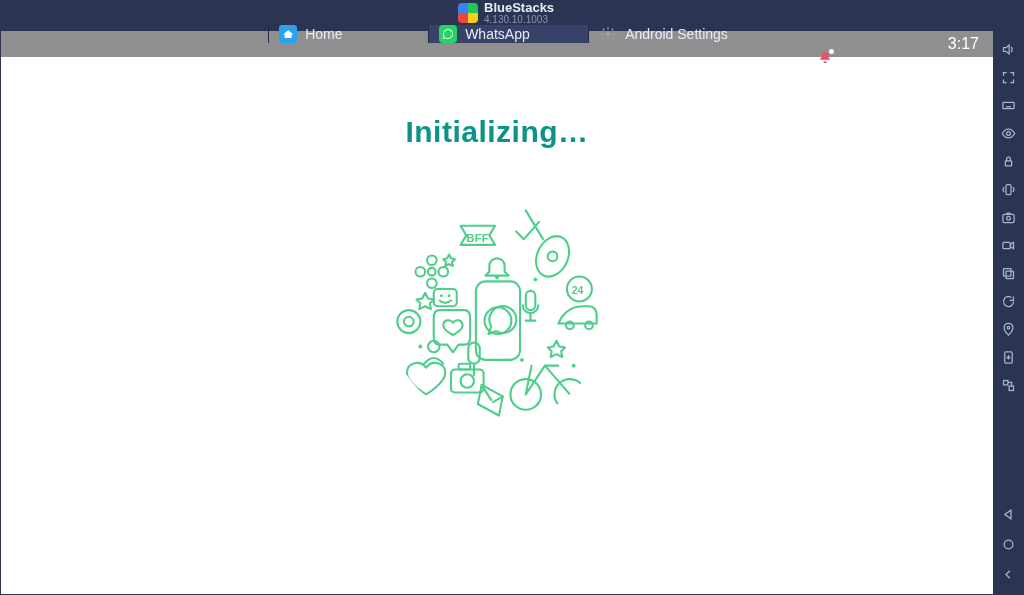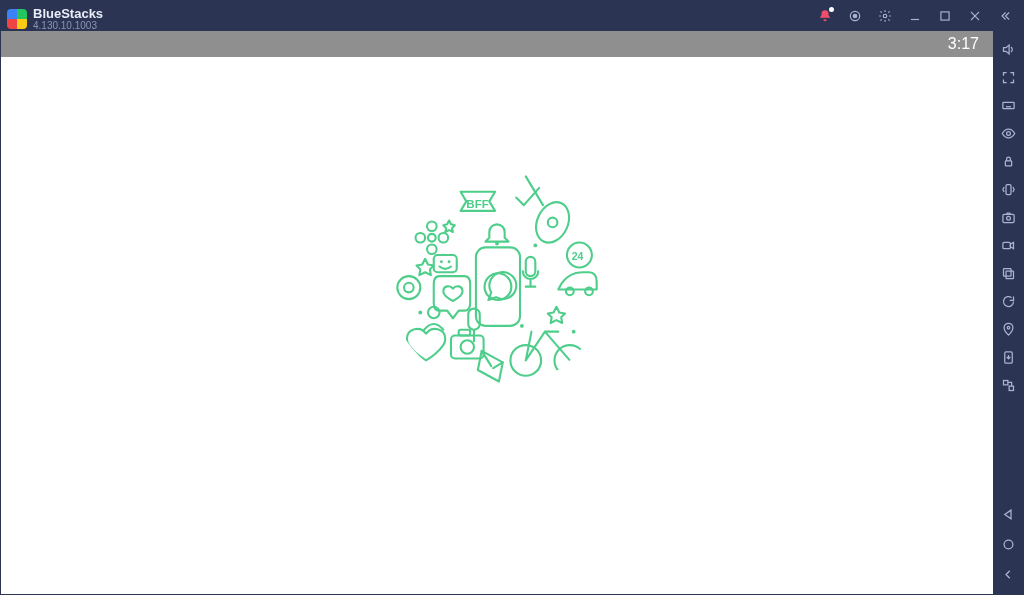--- a/index.html
+++ b/index.html
@@ -4,24 +4,25 @@
 <style>
   * { box-sizing: border-box; margin: 0; padding: 0; }
   html, body { width: 1024px; height: 595px; font-family: "Segoe UI", Arial, sans-serif; overflow: hidden; background:#fff;}
   .root { width: 1024px; height: 595px; display: flex; flex-direction: column; border: 1px solid #2b3553; }
 
   
   .titlebar {
     height: 30px;
     background: #2b3553;
     display: flex;
-    align-items: flex-end;
+    align-items: center;
     color: #c9d0e3;
     font-size: 13px;
     user-select: none;
+    flex-direction: column;
   }
   .brand {
     display: flex; align-items: center;
     padding: 0 10px 0 6px;
     gap: 6px;
     min-width: 120px;
   }
   .brand-logo {
     width: 20px; height: 20px; border-radius: 4px;
     background:
@@ -132,20 +133,43 @@
 
   <div class="titlebar">
     <div class="brand">
       <div class="brand-logo"></div>
       <div class="brand-text">
         <span class="brand-name">BlueStacks</span>
         <span class="brand-ver">4.130.10.1003</span>
       </div>
     </div>
 
+    <div class="tabs">
+      <div class="tab">
+        <span class="tab-icon home"></span>
+        <span>Home</span>
+      </div>
+      <div class="tab active">
+        <span class="tab-icon wa">
+          <svg viewBox="0 0 24 24">
+              <path fill="#fff" d="M12 2a10 10 0 0 0-8.6 15.1L2 22l5-1.3A10 10 0 1 0 12 2zm0 18.2a8.2 8.2 0 0 1-4.2-1.2l-.3-.2-3 .8.8-2.9-.2-.3A8.2 8.2 0 1 1 12 20.2z"></path>
+            </svg>
+        </span>
+        <span>WhatsApp</span>
+      </div>
+      <div class="tab">
+        <span class="tab-icon">
+          <svg viewBox="0 0 24 24" width="16" height="16">
+              <circle cx="12" cy="12" r="3" fill="#9aa4c2"></circle>
+              <path stroke="#9aa4c2" stroke-width="2" fill="none" d="M12 2v3M12 19v3M4.2 4.2l2.1 2.1M17.7 17.7l2.1 2.1M2 12h3M19 12h3M4.2 19.8l2.1-2.1M17.7 6.3l2.1-2.1"></path>
+            </svg>
+        </span>
+        <span>Android Settings</span>
+      </div>
+    </div>
 
     <div class="titlebar-right">
       <div class="tb-btn bell">
         <svg viewBox="0 0 24 24">
             <path d="M12 3a5 5 0 0 0-5 5v3l-2 3h14l-2-3V8a5 5 0 0 0-5-5zM10 18a2 2 0 0 0 4 0"></path>
           </svg>
       </div>
       <div class="tb-btn">
         <svg viewBox="0 0 24 24">
             <circle cx="12" cy="12" r="8"></circle>
@@ -184,20 +208,21 @@
   </div>
 
   <div class="body">
 
     <div style="flex:1; display:flex; flex-direction:column;">
       <div class="statusbar">
         <span>3:17</span>
       </div>
 
       <div class="content">
+        <div class="init-text">Initializing…</div>
 
         <div class="doodle-wrap">
           <svg viewBox="0 0 240 240">
             <defs>
               <clipPath id="circ">
                   <circle cx="120" cy="120" r="115"></circle>
                 </clipPath>
             </defs>
             <g clip-path="url(#circ)" stroke="#4fce8b" stroke-width="2.2" fill="none" stroke-linecap="round" stroke-linejoin="round">
 

